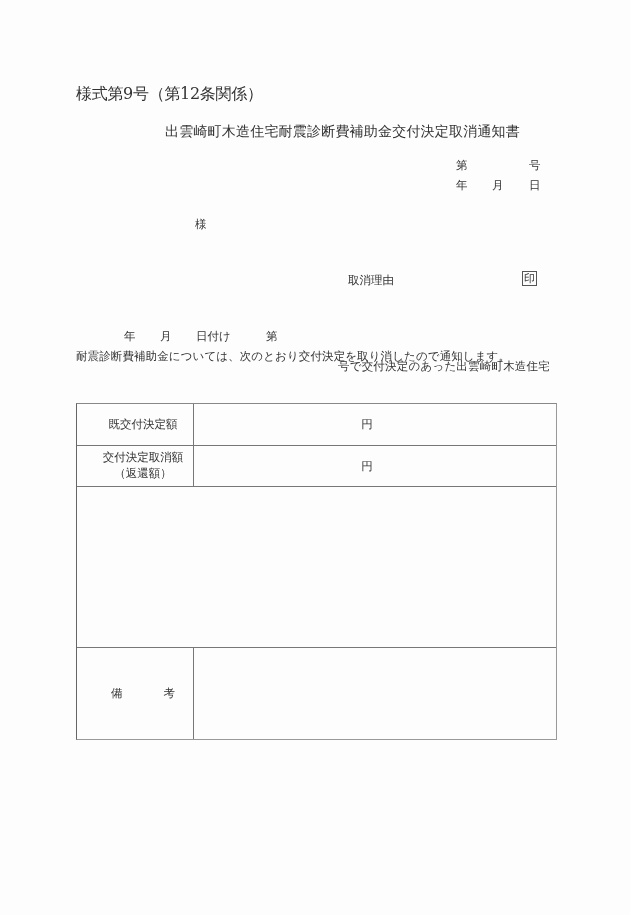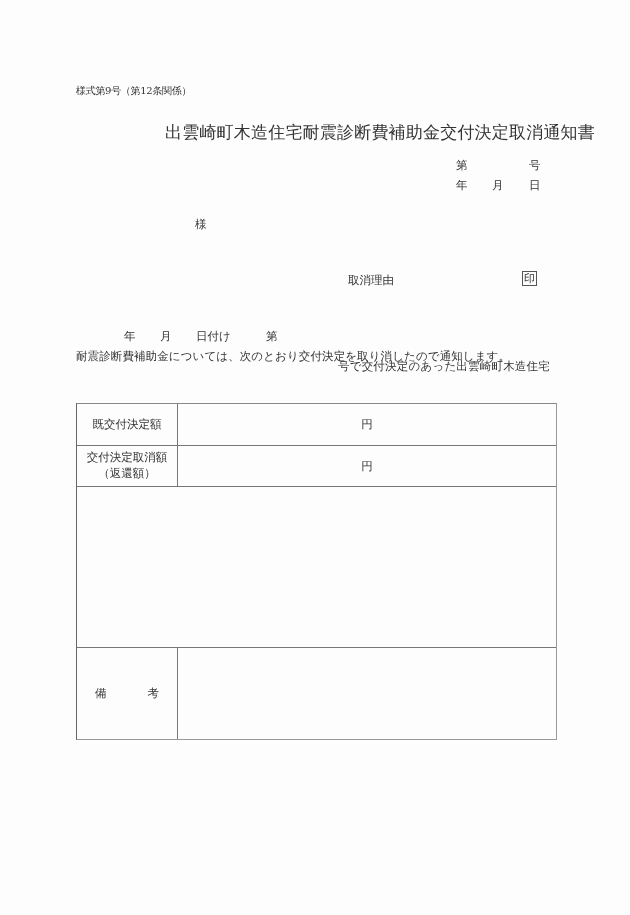--- a/index.html
+++ b/index.html
@@ -17,22 +17,22 @@
       font-size: 11.5px;
     }
     .page {
       position: absolute;
       left: 0; top: 0;
       width: 630px; height: 915px;
       background: #fdfdfd;
     }
     .abs { position: absolute; white-space: nowrap; line-height: 1; }
 
-    .form-number { left: 76px; top: 86px; font-size: 10px; letter-spacing: -0.3px; }
-    .doc-title { left: 165px; top: 124px; font-size: 17px; letter-spacing: 0.2px; }
+    .form-number { left: 76px; top: 86px; font-size: 16px; letter-spacing: -0.3px; }
+    .doc-title { left: 165px; top: 124px; font-size: 14px; letter-spacing: 0.2px; }
 
     .ref-no-prefix { left: 456px; top: 160px; }
     .ref-no-suffix { left: 529px; top: 160px; }
     .date-year { left: 456px; top: 180px; }
     .date-month { left: 492px; top: 180px; }
     .date-day { left: 529px; top: 180px; }
 
     .addressee-sama { left: 195px; top: 219px; }
 
     .issuer-name { left: 348px; top: 275px; }
@@ -70,21 +70,21 @@
     .row {
       position: absolute;
       left: 0;
       width: 100%;
       box-sizing: border-box;
     }
     .row + .row { }
     .row.bordered { border-top: 1.5px solid #777; }
     .cell-label {
       position: absolute;
-      left: 0; top: 0; bottom: 0;
+      left: 16px; top: 0; bottom: 0;
       width: 100px;
       border-right: 1.5px solid #777;
       display: flex;
       align-items: center;
       justify-content: center;
       flex-direction: column;
       text-align: center;
       line-height: 1.35;
     }
     .cell-value {

